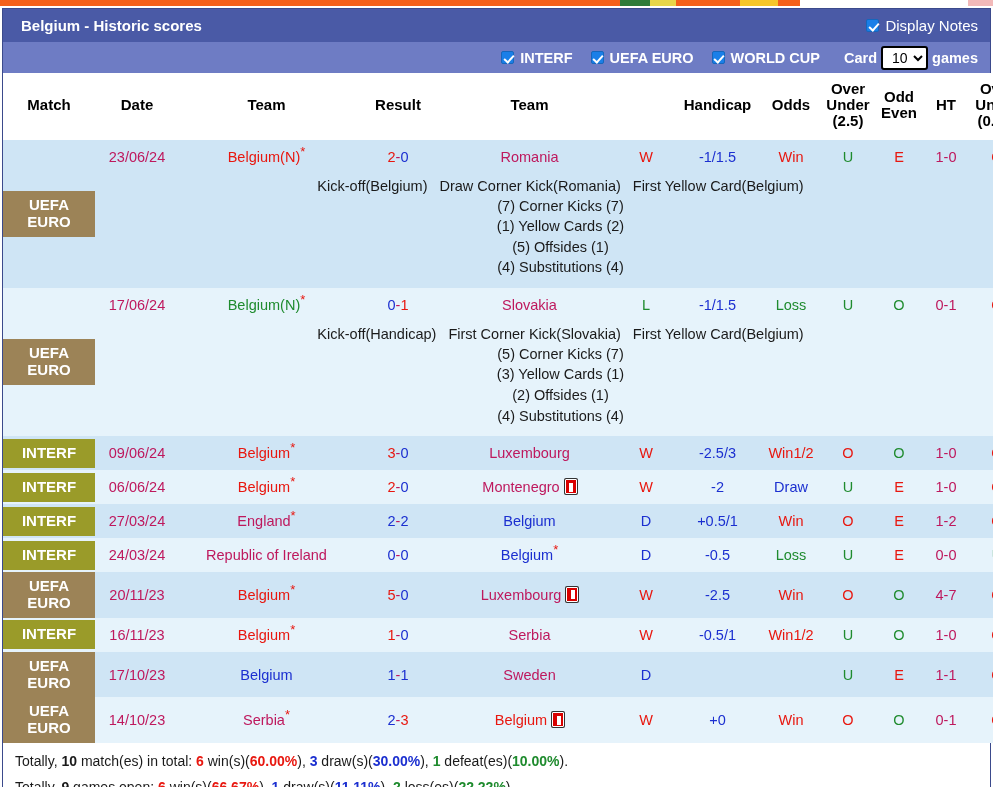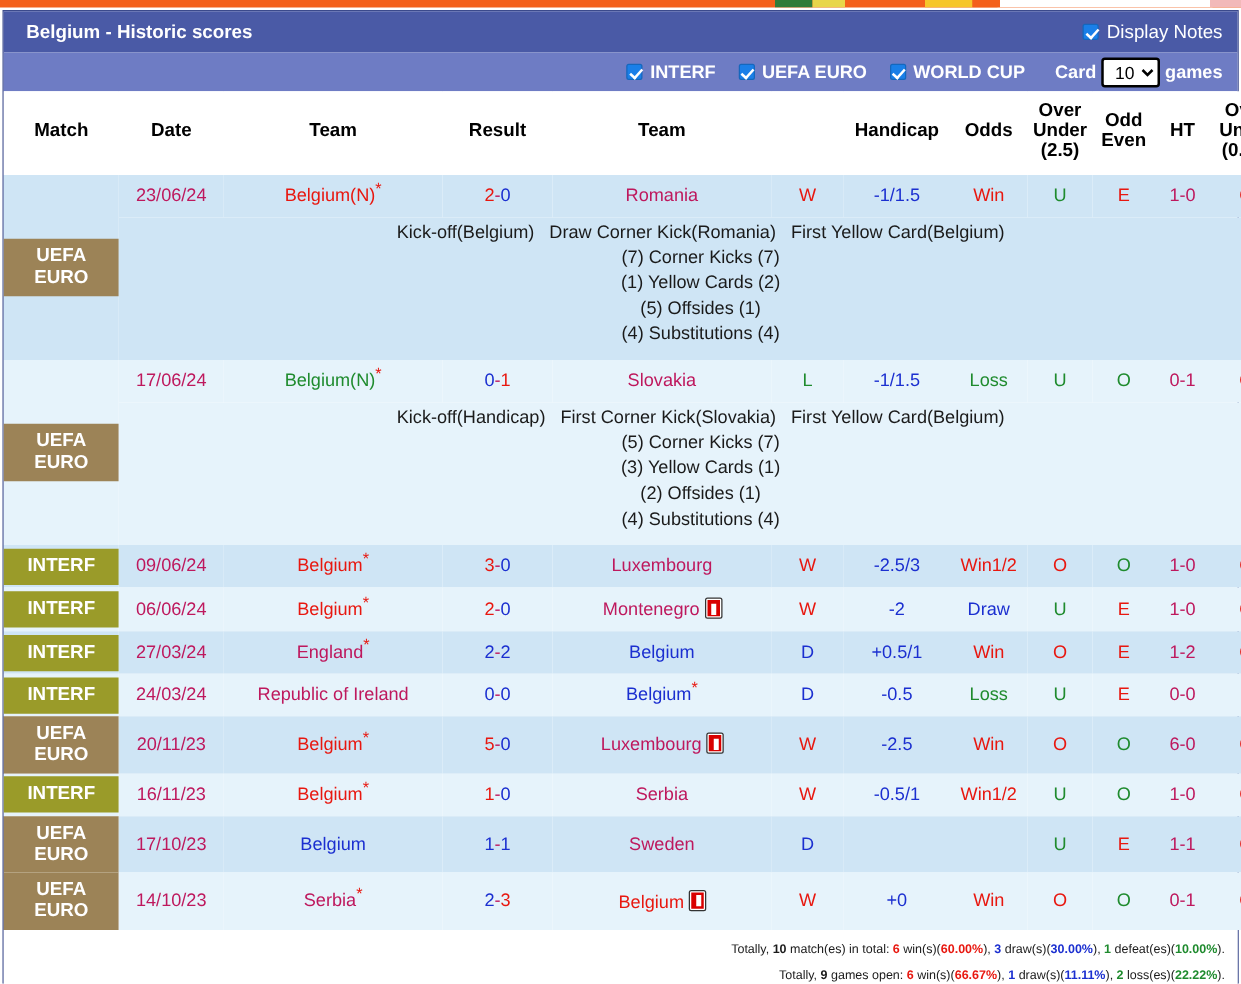--- a/index.html
+++ b/index.html
@@ -217,24 +217,23 @@
   }
   .notes-stat { line-height: 1.42; }
 
   
   .footer {
     padding: 10px 10px 8px 12px;
     background: #ffffff;
   }
   .footer p {
     margin: 0 0 9px 0;
-    font-size: 10px;
+    font-size: 14px;
     color: #1a1a1a;
     line-height: 1.2;
-    text-align: right;
   }
   .footer p:last-child { margin-bottom: 0; }
   .b { font-weight: bold; }
 </style>
 </head>
 <body>
 
 <div id="page">
 
   <div class="top-strip">
@@ -464,21 +463,21 @@
             </td>
             <td class="cell black">20/11/23</td>
             <td class="cell"><span class="red">Belgium</span><span class="star">*</span></td>
             <td class="cell"><span class="red">5</span><span class="black">-</span><span class="blue">0</span></td>
             <td class="cell"><span class="black">Luxembourg</span><span class="rcard"></span></td>
             <td class="cell red">W</td>
             <td class="cell blue">-2.5</td>
             <td class="cell red">Win</td>
             <td class="cell red">O</td>
             <td class="cell green">O</td>
-            <td class="cell black">6-0</td>
+            <td class="cell black">4-7</td>
             <td class="cell red">O</td>
           </tr>
           <tr class="rowB">
             <td class="league">
               <div class="badge interf">
                 <span>INTERF</span>
               </div>
             </td>
             <td class="cell black">16/11/23</td>
             <td class="cell"><span class="red">Belgium</span><span class="star">*</span></td>

